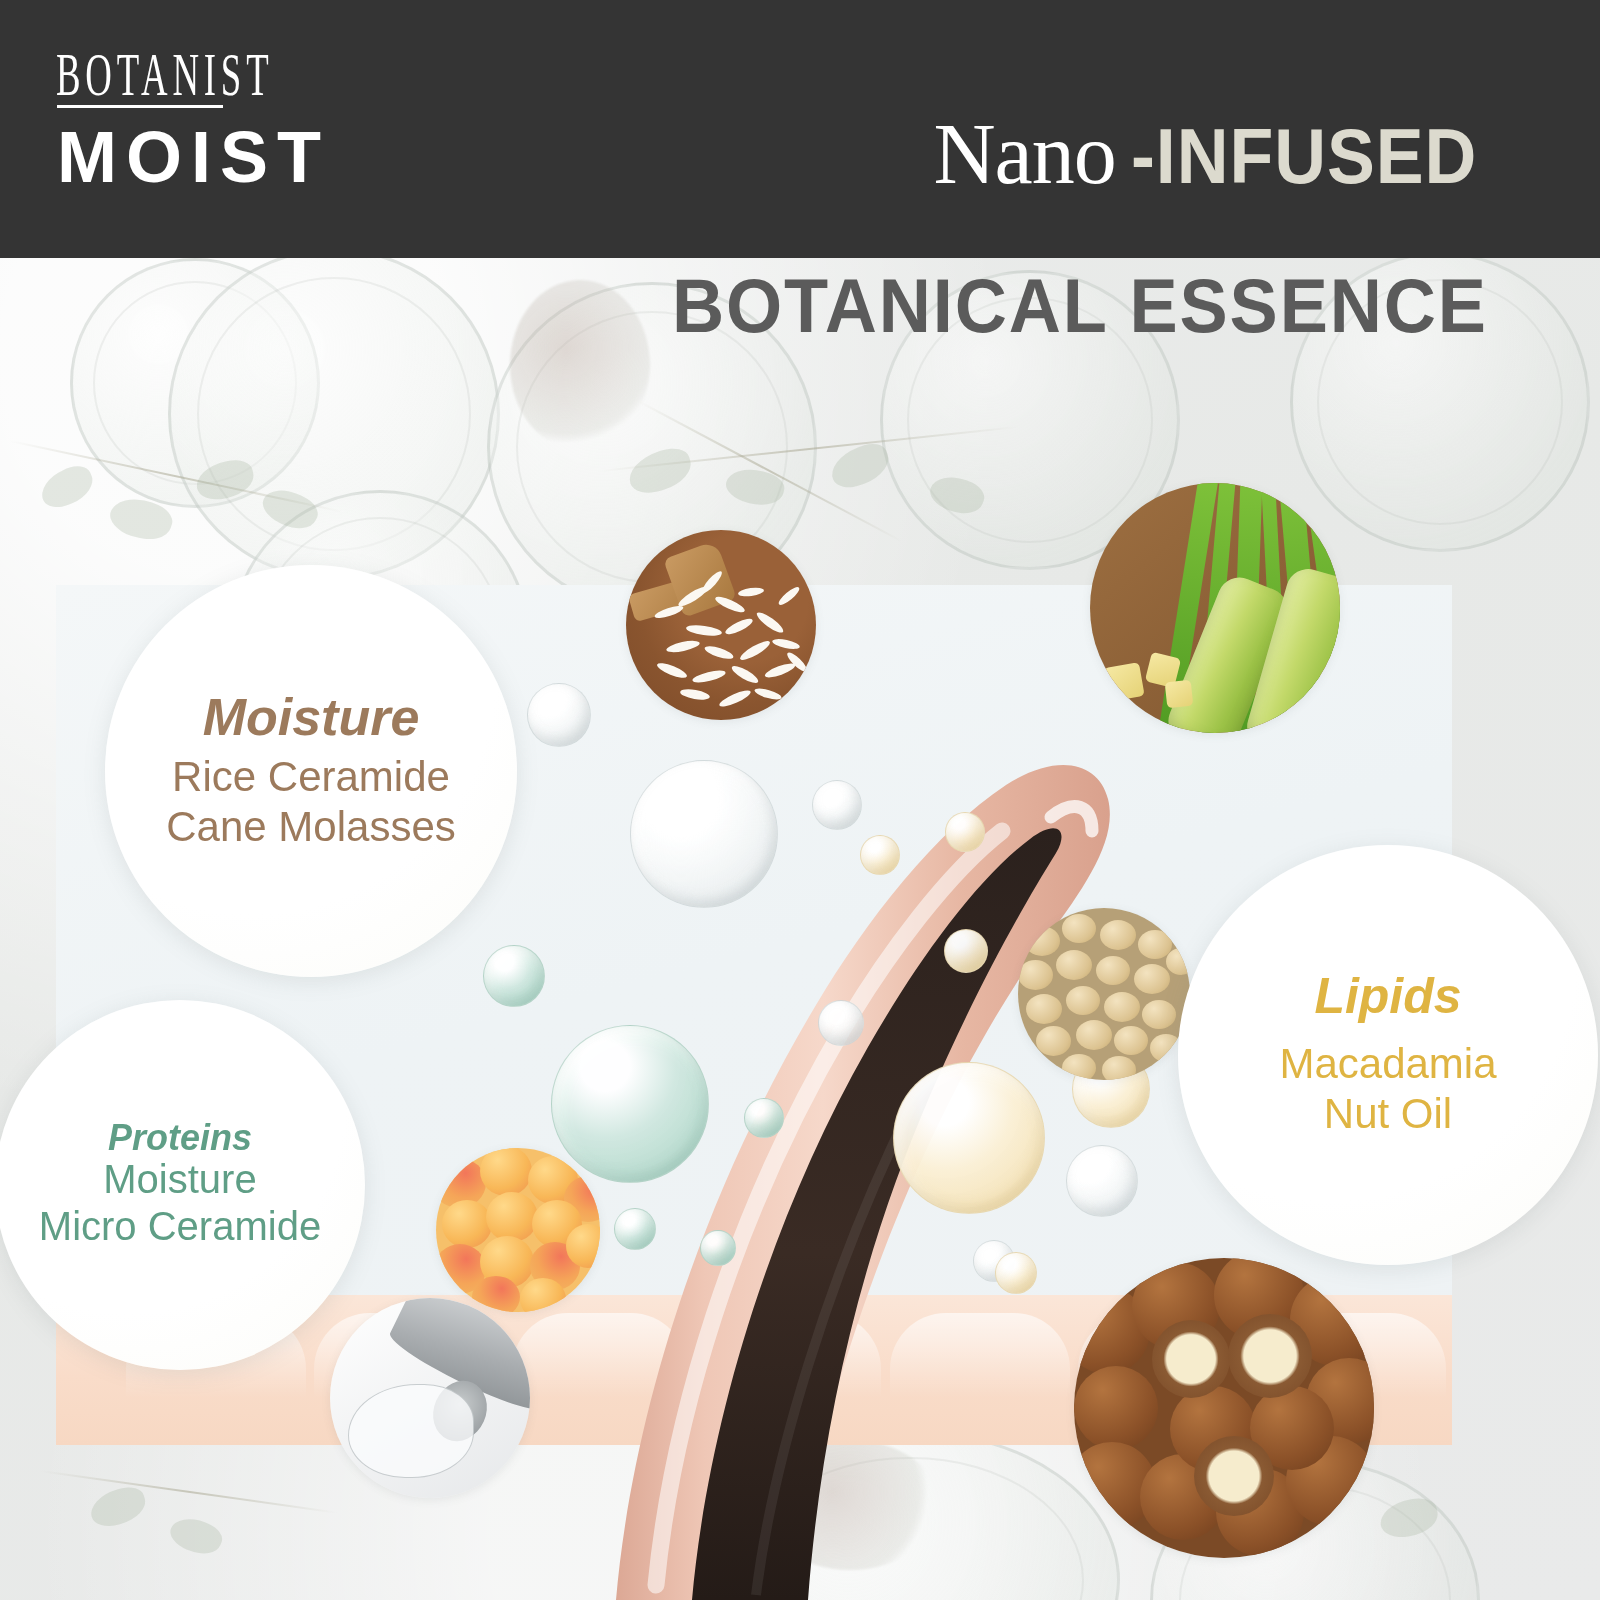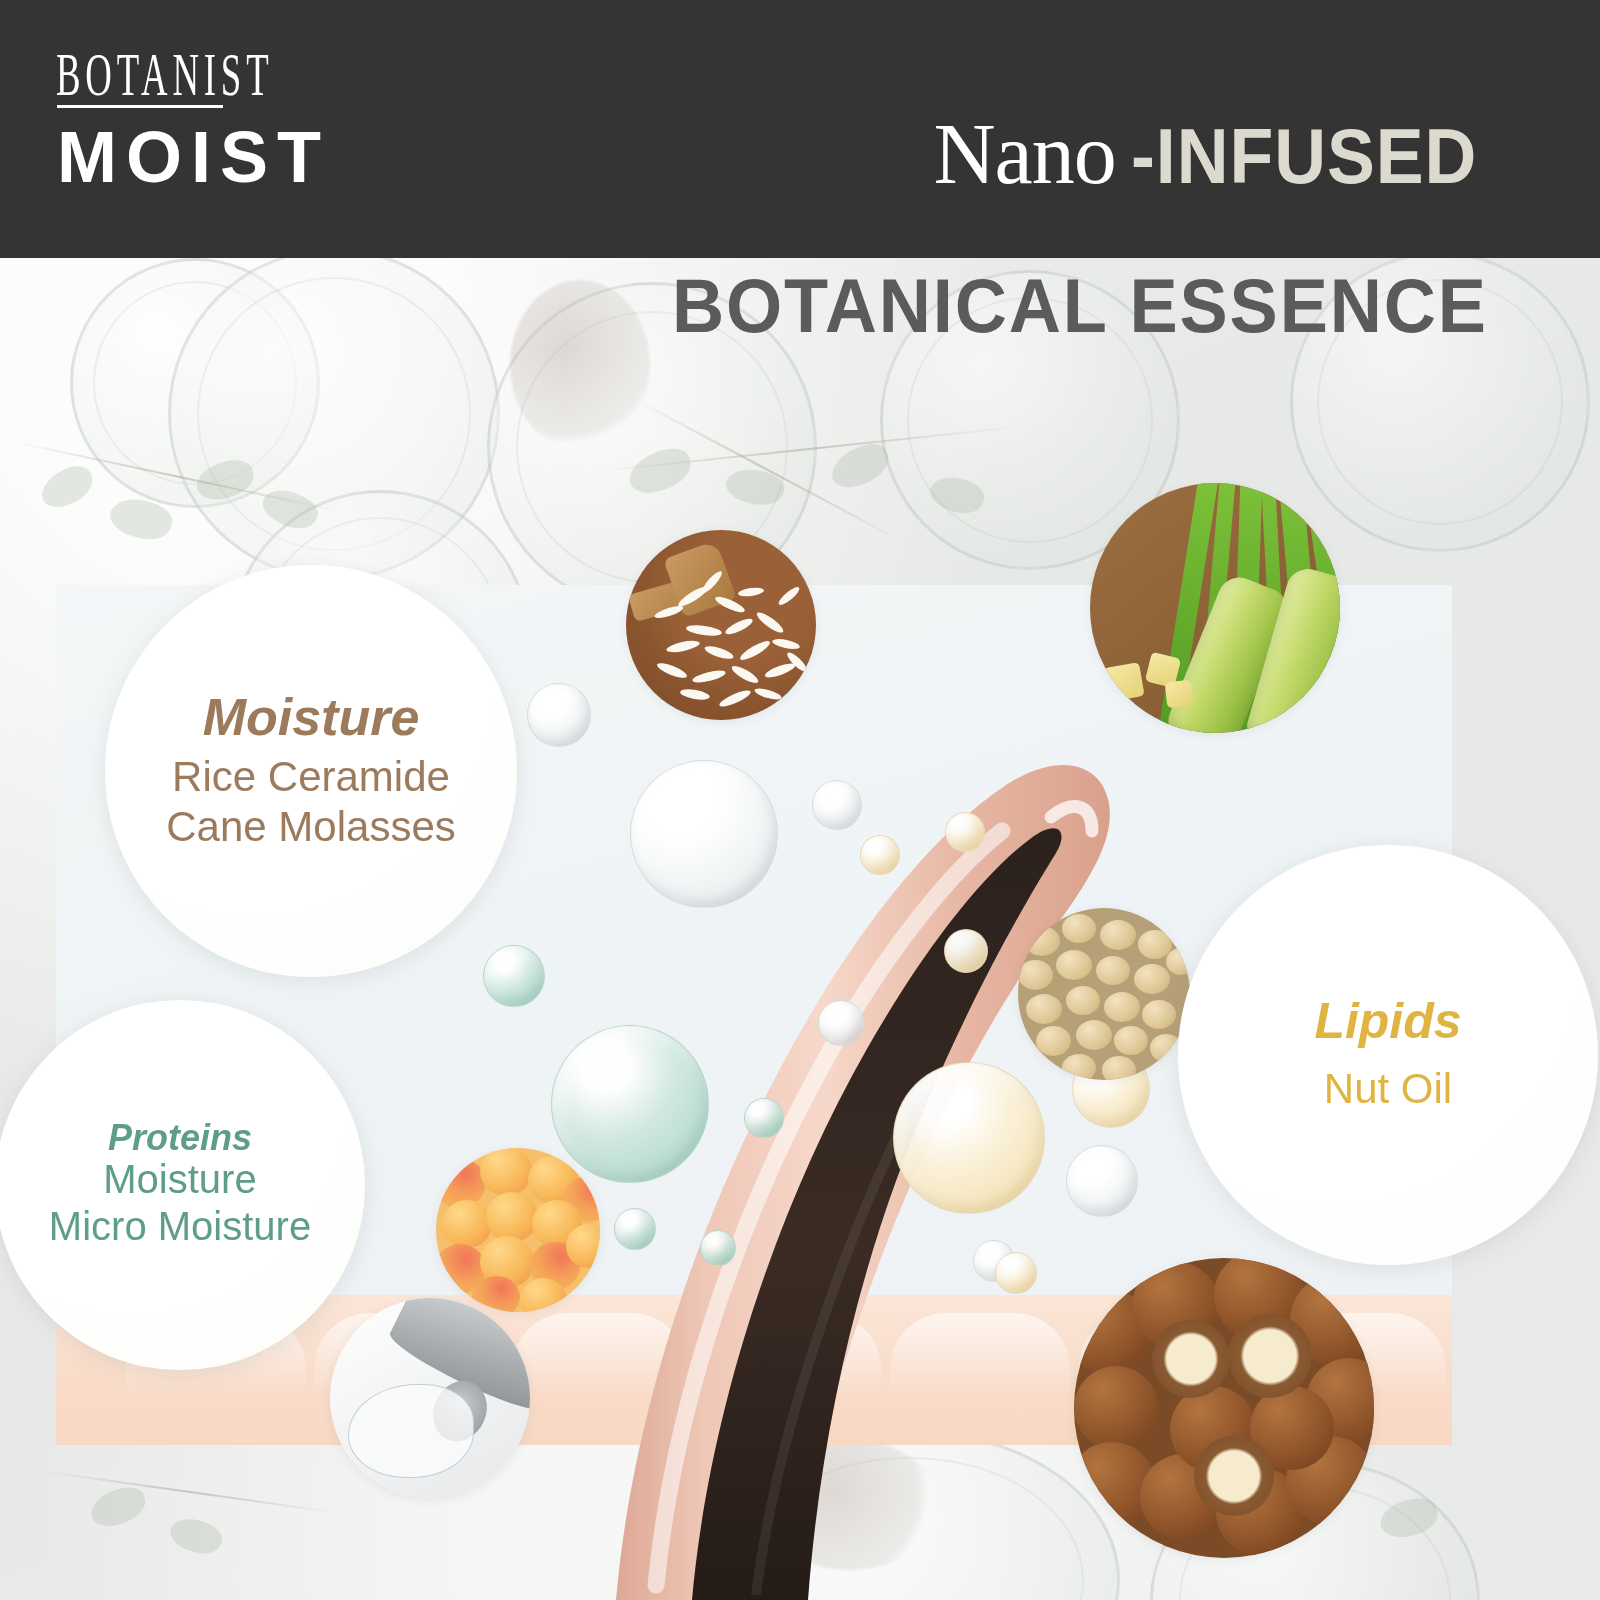--- a/index.html
+++ b/index.html
@@ -472,21 +472,22 @@
 
   <div class="label-circle" id="moisture-circle">
     <div class="label-title">Moisture</div>
     <div class="label-sub">Rice Ceramide</div>
     <div class="label-sub">Cane Molasses</div>
   </div>
 
   <div class="label-circle" id="proteins-circle">
     <div class="label-title">Proteins</div>
     <div class="label-sub">Moisture</div>
-    <div class="label-sub">Micro Moisture</div>
+    <div class="label-sub">Micro Ceramide</div>
   </div>
 
   <div class="label-circle" id="lipids-circle">
     <div class="label-title">Lipids</div>
+    <div class="label-sub">Macadamia</div>
     <div class="label-sub">Nut Oil</div>
   </div>
 
 </div>
 
 </body></html>

